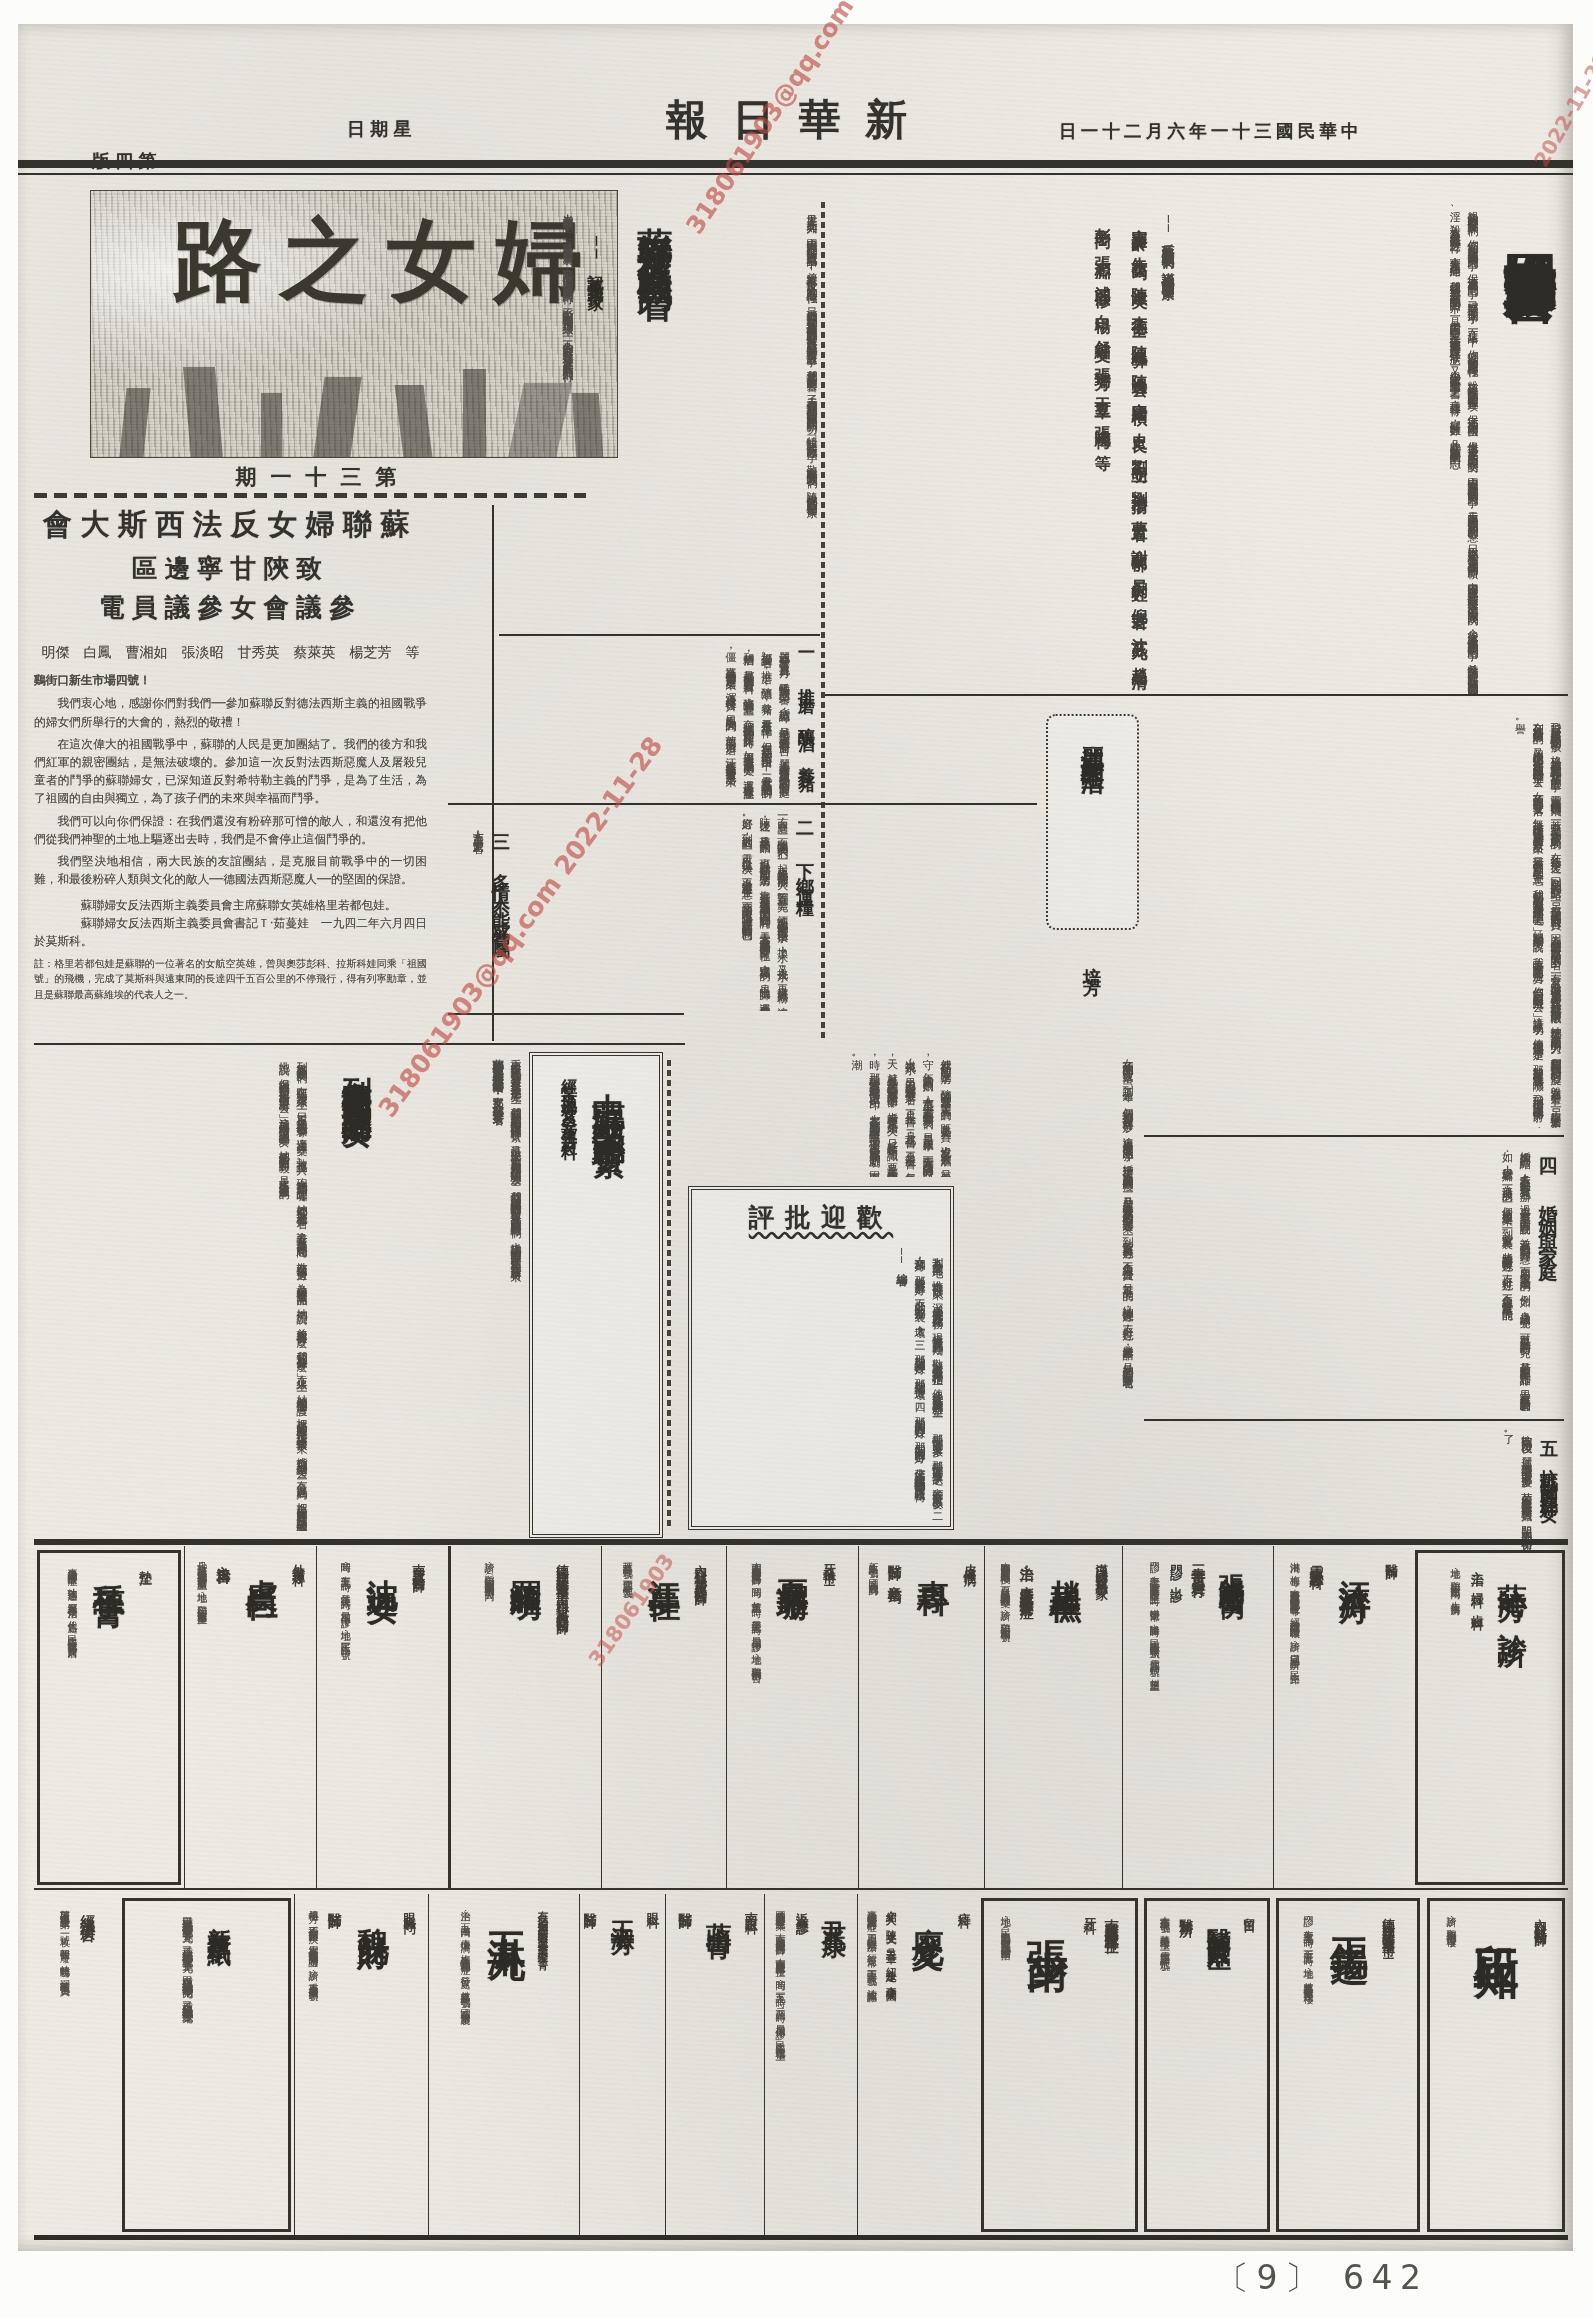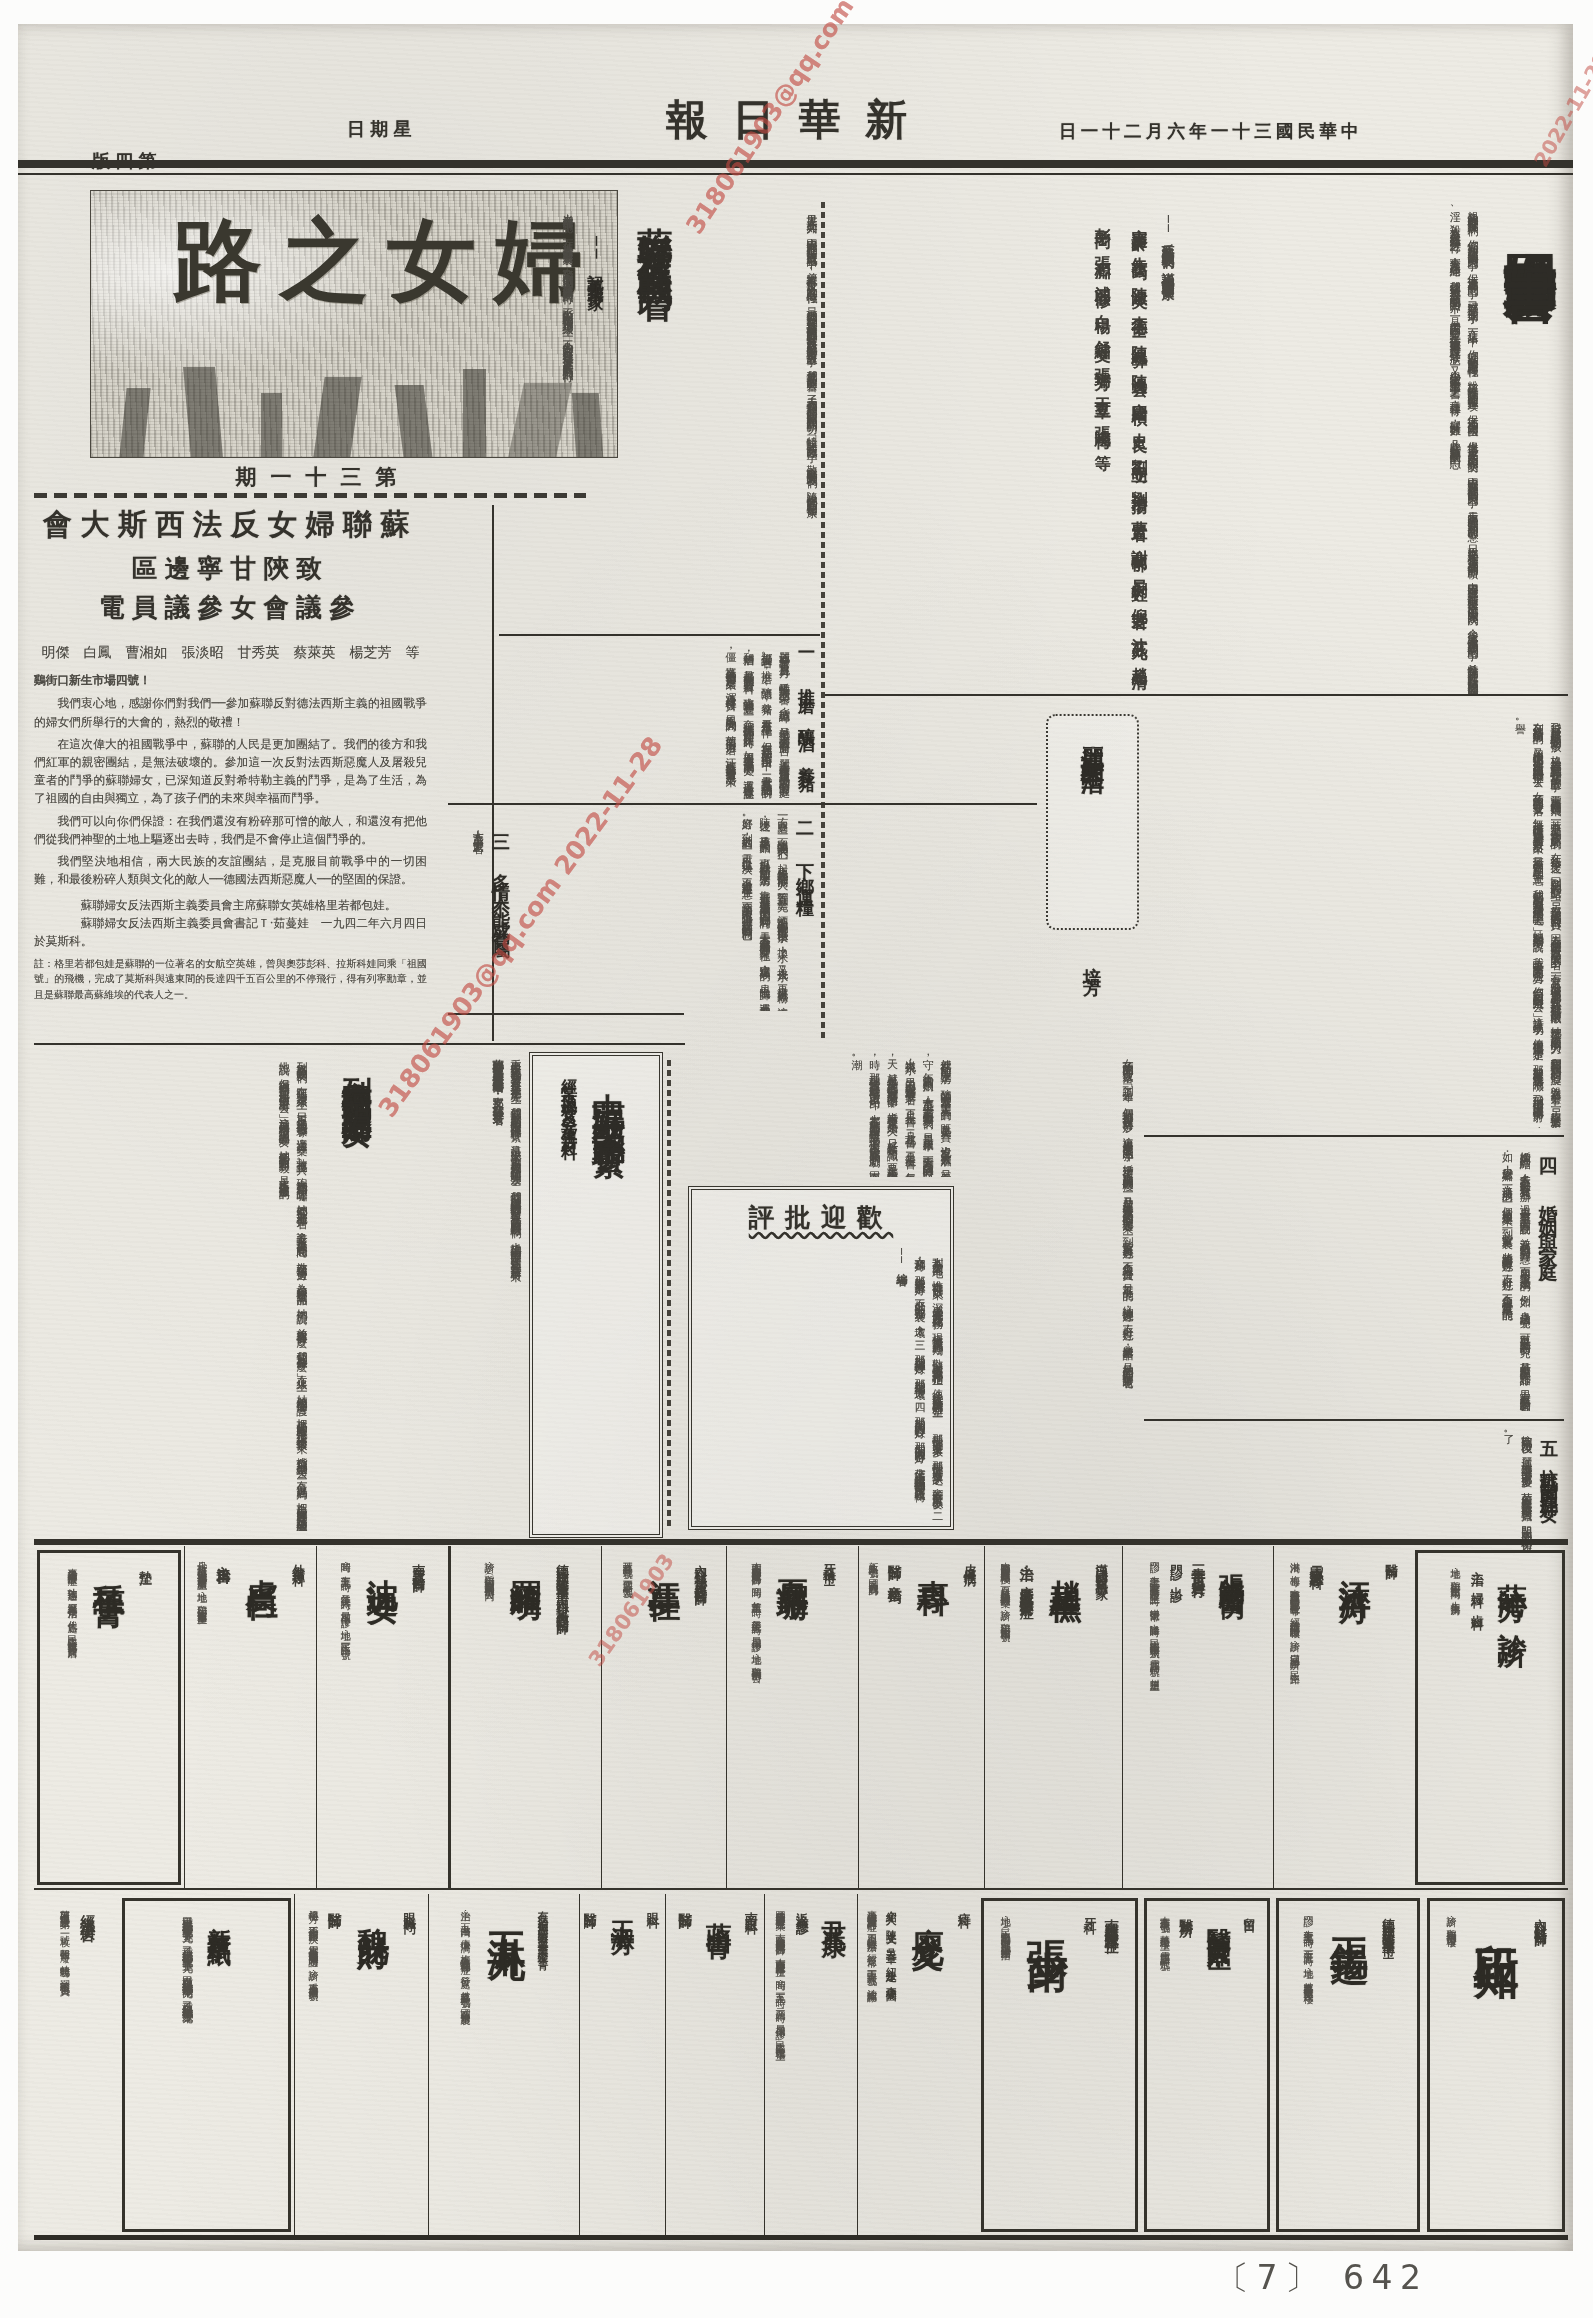--- a/index.html
+++ b/index.html
@@ -420,19 +420,19 @@
       <div class="inner">
         <span class="kick">內科兒科醫師</span>
         <span class="big" style="font-size:45px;">段正知</span>
         <span class="sm">診所：鷄街口蜀德公司樓下</span>
       </div>
     </div>
   </div>
 
 </div>
 
-<div class="abs pgnum" style="left:1216px;top:2256px;">〔7〕 642</div>
+<div class="abs pgnum" style="left:1216px;top:2256px;">〔9〕 642</div>
 
 <div class="wm" style="left:680px;top:223px;font-size:24.4px;transform:rotate(-56deg);transform-origin:left top;">318061903@qq.com 2022-11-28</div>
 <div class="wm" style="left:372px;top:1105px;font-size:25.5px;transform:rotate(-54deg);transform-origin:left top;">318061903@qq.com 2022-11-28</div>
 <div class="wm" style="left:584px;top:1657px;font-size:21px;transform:rotate(-55deg);transform-origin:left top;opacity:.5;">318061903</div>
 <div class="wm" style="left:1529px;top:159px;font-size:20px;transform:rotate(-60deg);transform-origin:left top;opacity:.5;">2022-11-28</div>
 
 
 </body></html>

